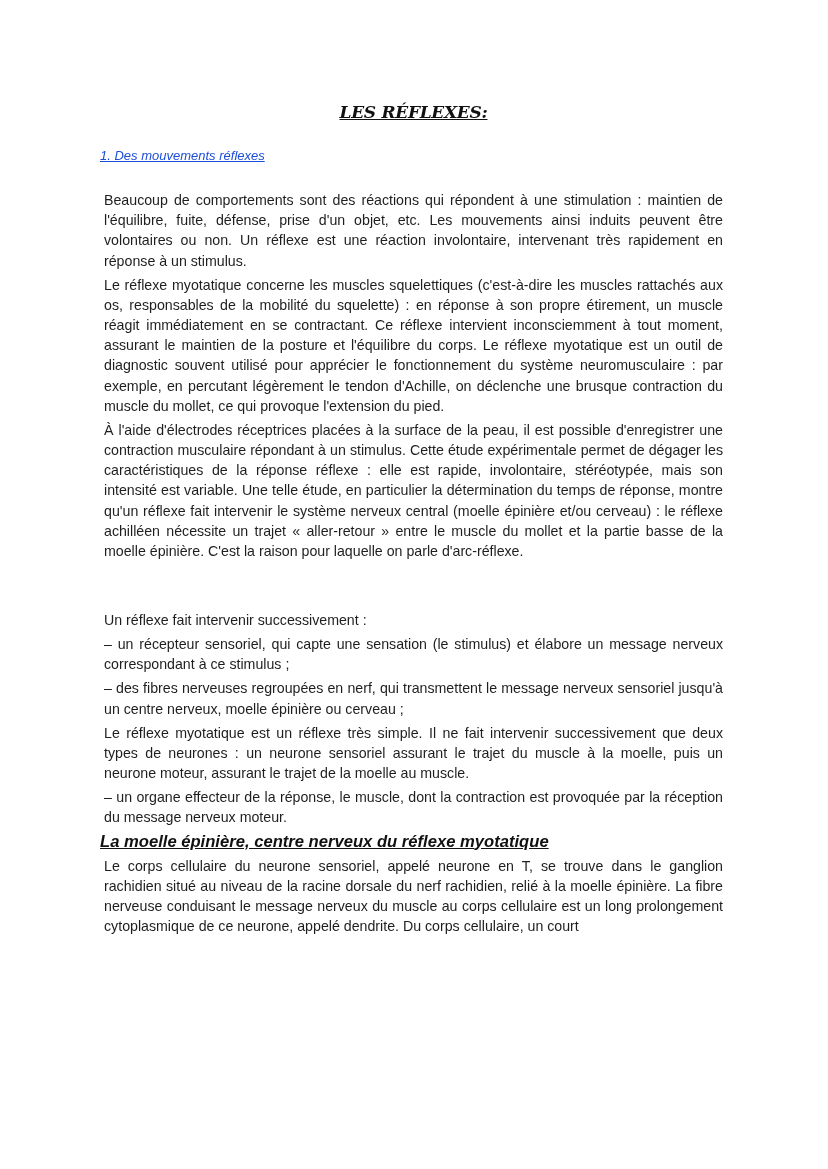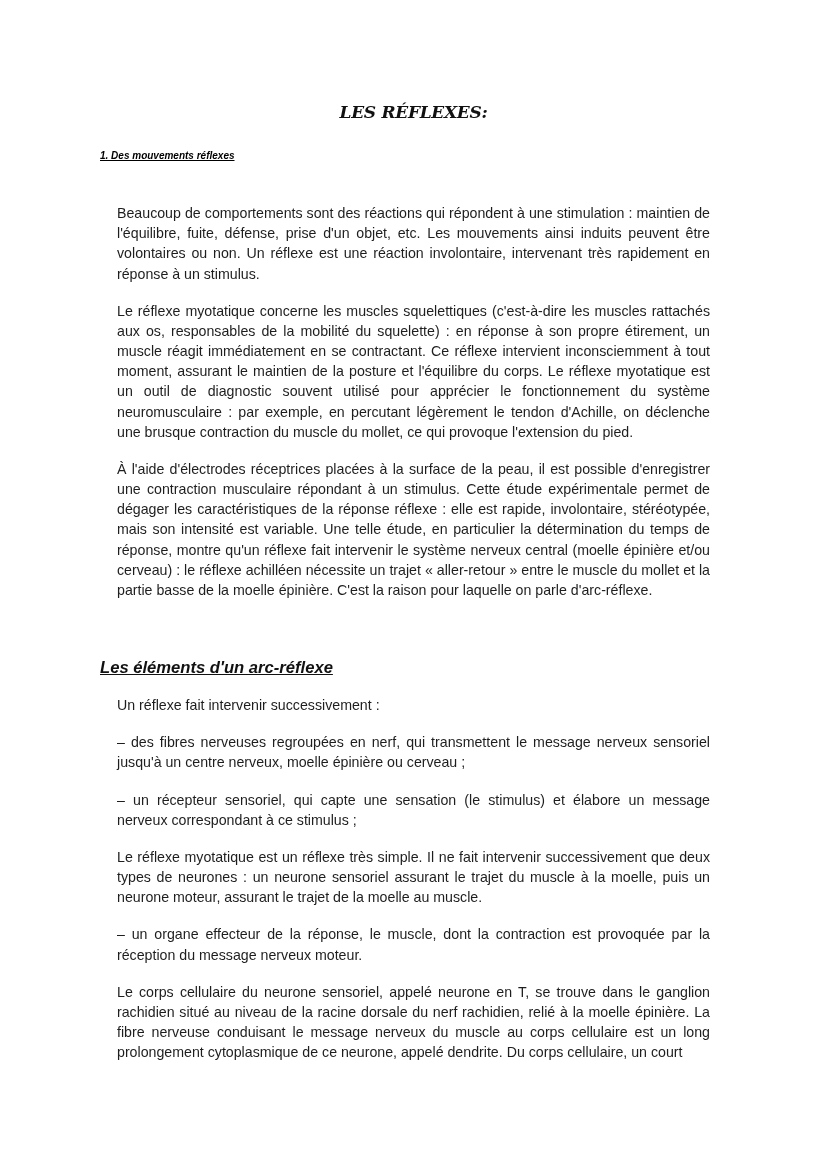--- a/index.html
+++ b/index.html
@@ -3,49 +3,49 @@
   <meta charset="utf-8">
   <style>
     html, body { margin: 0; padding: 0; background: #ffffff; }
     body { width: 828px; height: 1169px; overflow: hidden; position: relative; }
     .page {
       position: absolute; left: 100px; top: 100px; width: 627px;
       font-family: "Liberation Sans", sans-serif; font-size: 14.2px; line-height: 20.15px; color: #1e1e1e;
     }
     .title {
       text-align: center; font-family: "DejaVu Serif", "Liberation Serif", serif;
-      font-weight: bold; font-style: italic; 
+      font-weight: bold; font-style: italic; text-decoration: underline;
       font-size: 17px; line-height: 24px; color: #111; margin: 0 0 22px 0; letter-spacing: -0.3px;
     }
     .h-red {
-      color: #000000; font-weight: bold; font-style: italic; text-decoration: underline;
-      font-size: 10px; margin: 0;
+      color: #1d4ed8; font-weight: normal; font-style: italic; text-decoration: underline;
+      font-size: 13px; margin: 0;
     }
     .h-sub {
       color: #111; font-weight: bold; font-style: italic; text-decoration: underline; margin: 0;
     }
-    p { margin: 17px; text-align: justify; }
+    p { margin: 4px; text-align: justify; }
     .gap1 { height: 20px; }
     .gap2 { height: 41px; }
   </style>
 </head>
 <body>
 
 <div class="page">
   <h1 class="title">LES RÉFLEXES:</h1>
 
   <h2 class="h-red">1. Des mouvements réflexes</h2>
   <div class="gap1"></div>
   <p>Beaucoup de comportements sont des réactions qui répondent à une stimulation : maintien de l'équilibre, fuite, défense, prise d'un objet, etc. Les mouvements ainsi induits peuvent être volontaires ou non. Un réflexe est une réaction involontaire, intervenant très rapidement en réponse à un stimulus.</p>
   <p>Le réflexe myotatique concerne les muscles squelettiques (c'est-à-dire les muscles rattachés aux os, responsables de la mobilité du squelette) : en réponse à son propre étirement, un muscle réagit immédiatement en se contractant. Ce réflexe intervient inconsciemment à tout moment, assurant le maintien de la posture et l'équilibre du corps. Le réflexe myotatique est un outil de diagnostic souvent utilisé pour apprécier le fonctionnement du système neuromusculaire : par exemple, en percutant légèrement le tendon d'Achille, on déclenche une brusque contraction du muscle du mollet, ce qui provoque l'extension du pied.</p>
   <p>À l'aide d'électrodes réceptrices placées à la surface de la peau, il est possible d'enregistrer une contraction musculaire répondant à un stimulus. Cette étude expérimentale permet de dégager les caractéristiques de la réponse réflexe : elle est rapide, involontaire, stéréotypée, mais son intensité est variable. Une telle étude, en particulier la détermination du temps de réponse, montre qu'un réflexe fait intervenir le système nerveux central (moelle épinière et/ou cerveau) : le réflexe achilléen nécessite un trajet « aller-retour » entre le muscle du mollet et la partie basse de la moelle épinière. C'est la raison pour laquelle on parle d'arc-réflexe.</p>
 
   <div class="gap2"></div>
 
-  <h3 class="h-sub">Les éléments d'un arc-réflexe</h3>
   <p>Un réflexe fait intervenir successivement :</p>
+  <p>– un récepteur sensoriel, qui capte une sensation (le stimulus) et élabore un message nerveux correspondant à ce stimulus ;</p>
   <p>– des fibres nerveuses regroupées en nerf, qui transmettent le message nerveux sensoriel jusqu'à un centre nerveux, moelle épinière ou cerveau ;</p>
-  <p>– un récepteur sensoriel, qui capte une sensation (le stimulus) et élabore un message nerveux correspondant à ce stimulus ;</p>
   <p>Le réflexe myotatique est un réflexe très simple. Il ne fait intervenir successivement que deux types de neurones : un neurone sensoriel assurant le trajet du muscle à la moelle, puis un neurone moteur, assurant le trajet de la moelle au muscle.</p>
   <p>– un organe effecteur de la réponse, le muscle, dont la contraction est provoquée par la réception du message nerveux moteur.</p>
 
+  <h3 class="h-sub">La moelle épinière, centre nerveux du réflexe myotatique</h3>
   <p>Le corps cellulaire du neurone sensoriel, appelé neurone en T, se trouve dans le ganglion rachidien situé au niveau de la racine dorsale du nerf rachidien, relié à la moelle épinière. La fibre nerveuse conduisant le message nerveux du muscle au corps cellulaire est un long prolongement cytoplasmique de ce neurone, appelé dendrite. Du corps cellulaire, un court</p>
 </div>
 
 </body></html>

